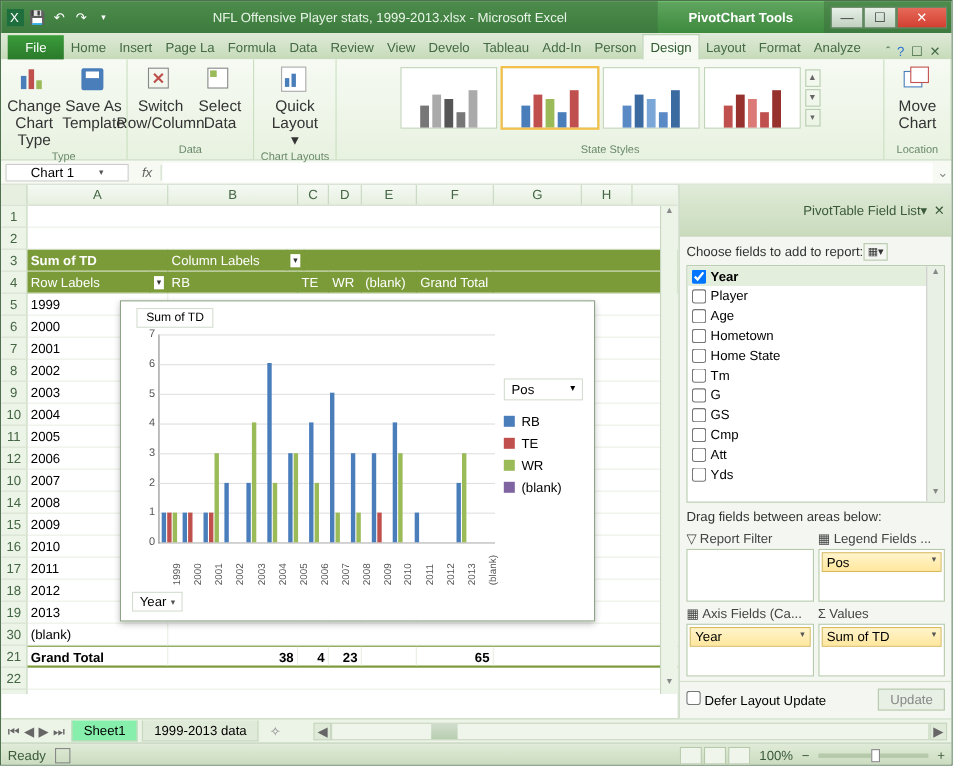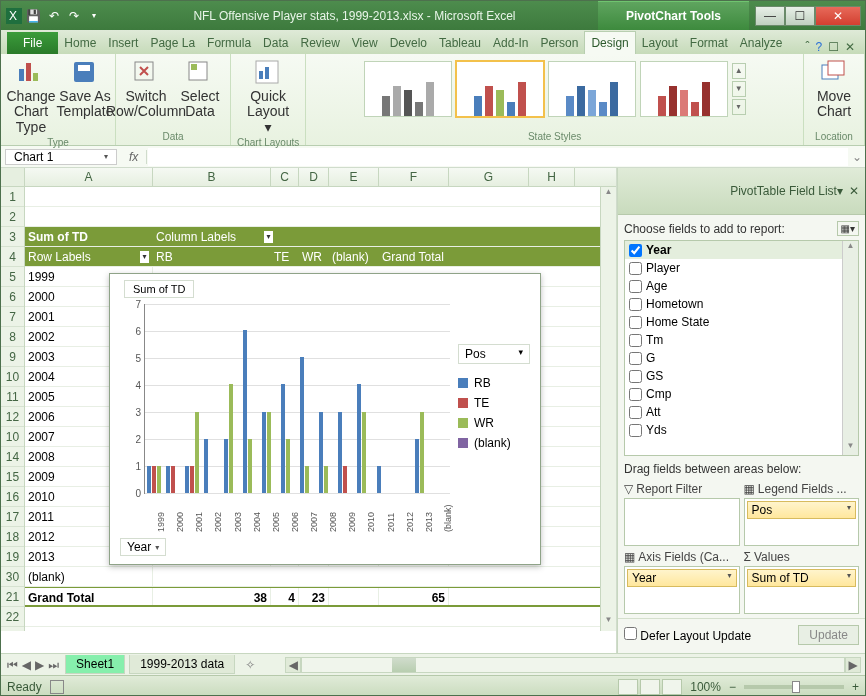--- a/index.html
+++ b/index.html
@@ -32,21 +32,21 @@
 .ribbon .big-btn .ico { width: 28px; height: 28px; }
 .ribbon .big-btn .lbl { font-size: 14px; text-align: center; line-height: 1.1; color: #333; }
 .chart-styles { display: flex; gap: 4px; padding: 4px; align-items: center; }
 .style-thumb { width: 88px; height: 56px; border: 1px solid #c0d4b8; background: #fff; display: flex; align-items: flex-end; justify-content: center; cursor: pointer; }
 .style-thumb.sel { outline: 2px solid #f3c14b; outline-offset: -1px; }
 .style-bars { display: flex; align-items: flex-end; gap: 3px; height: 40px; }
 .style-bars > div { width: 8px; }
 
 
 .fn-bar { height: 22px; border-bottom: 1px solid #d0dccc; display: flex; align-items: center; background: #f6faf3; }
-.name-box { width: 112px; border-right: 1px solid #d0dccc; padding: 0 8px; display: flex; align-items: center; justify-content: space-between; background: #fff; border: 1px solid #ccc; margin: 1px 4px; }
+.name-box { width: 112px; border-right: 1px solid #d0dccc; padding: 0 22px; display: flex; align-items: center; justify-content: space-between; background: #fff; border: 1px solid #ccc; margin: 1px 4px; }
 .fx-label { padding: 0 8px; color: #666; font-style: italic; border-right: 1px solid #d0dccc; }
 .formula-input { flex: 1; background: #fff; height: 18px; margin: 1px; }
 
 
 .work-area { display: flex; height: 485px; }
 .grid-zone { position: relative; flex: 1; overflow: hidden; border-right: 1px solid #d0dccc; }
 
 
 .col-headers { height: 19px; display: flex; background: linear-gradient(#f5f9f3,#e6efe0); border-bottom: 1px solid #c7d7c0; }
 .corner-box { width: 24px; border-right: 1px solid #c7d7c0; background: #e6efe0; }
@@ -78,21 +78,21 @@
 .bar-group > div { width: 4px; }
 .chart-legend { position: absolute; right: 10px; top: 70px; width: 72px; }
 .legend-title { border: 1px solid #d4ddd0; padding: 2px 6px; font-size: 11px; display: flex; justify-content: space-between; margin-bottom: 12px; }
 .legend-item { display: flex; align-items: center; gap: 6px; font-size: 11px; margin: 6px 0; }
 .legend-sw { width: 10px; height: 10px; }
 .year-filter { position: absolute; left: 10px; bottom: 8px; border: 1px solid #d4ddd0; padding: 1px 6px; font-size: 11px; display: flex; gap: 4px; align-items: center; }
 
 
 .field-pane { width: 248px; background: #f4f7f1; border-left: 1px solid #c7d7c0; display: flex; flex-direction: column; }
 .field-pane .pane-title { background: linear-gradient(#e0ebd8,#c9dbbd); padding: 16px 6px; display: flex; justify-content: flex-end; border-bottom: 1px solid #b6c9ab; font-weight: normal; color: #3a5a3a; }
-.field-pane .choose-lbl { padding: 6px 6px 4px; display: flex; justify-content: space-between; align-items: center; color: #333; }
+.field-pane .choose-lbl { padding: 6px 6px 4px; display: flex; justify-content: flex-start; align-items: center; color: #333; }
 .field-list { margin: 0 6px; border: 1px solid #b6c9ab; background: #fff; height: 216px; overflow: hidden; position: relative; }
 .field-item { display: flex; align-items: center; gap: 4px; padding: 2px 4px; }
 .field-item input { margin: 0; }
 .field-item.sel { background: #e4eedd; }
 .field-list .fl-scroll { position: absolute; right: 0; top: 0; bottom: 0; width: 16px; background: #e8efe4; border-left: 1px solid #ccc; }
 .drag-lbl { padding: 6px; color: #333; }
 .drop-areas { display: grid; grid-template-columns: 1fr 1fr; grid-template-rows: 1fr 1fr; gap: 4px; padding: 0 6px; }
 .drop-zone { display: flex; flex-direction: column; }
 .drop-zone .dz-label { font-size: 11px; color: #444; display: flex; align-items: center; gap: 3px; white-space: nowrap; overflow: hidden; }
 .drop-zone .dz-box { height: 48px; border: 1px solid #b6c9ab; background: #fff; margin-top: 2px; }

